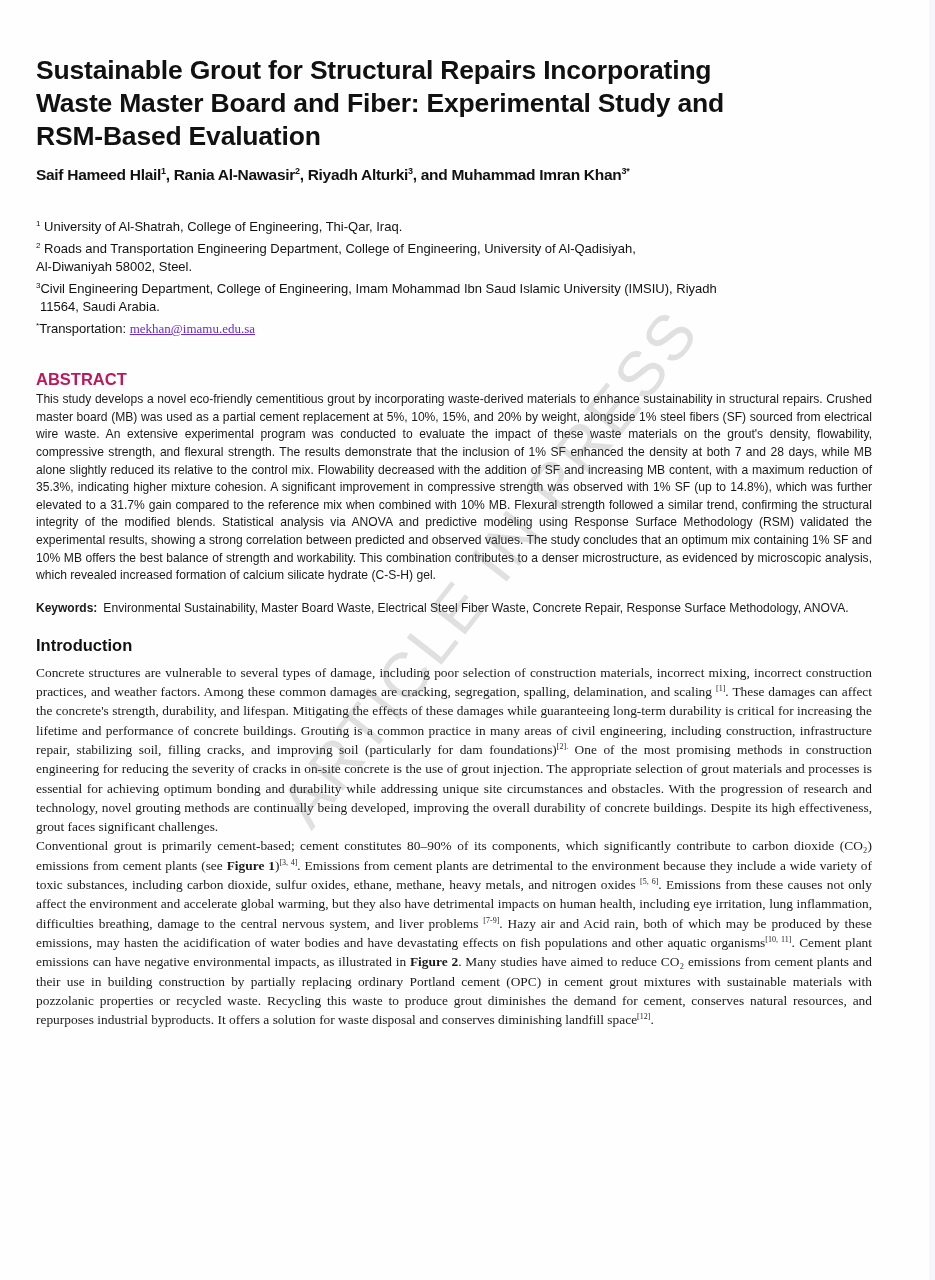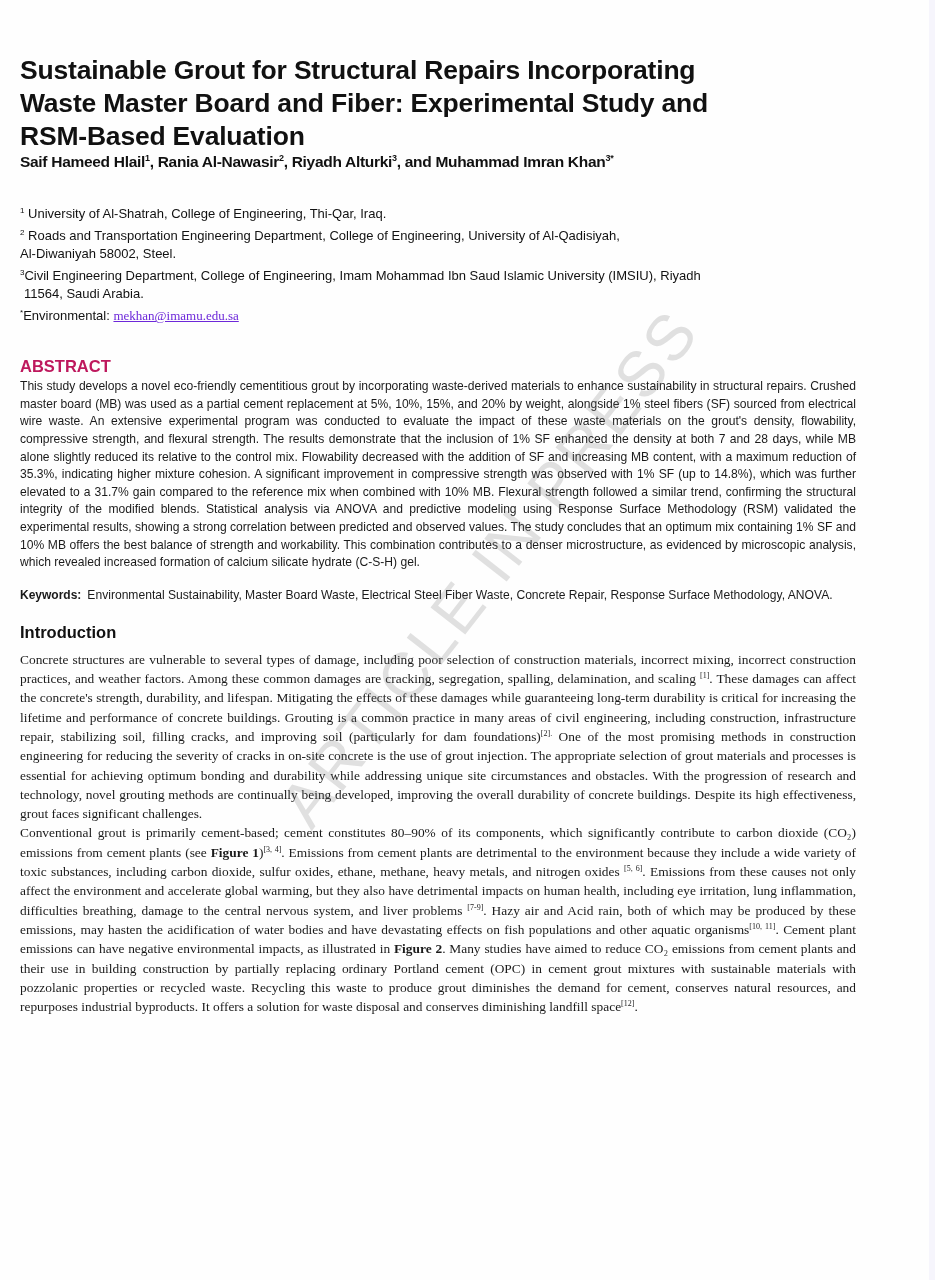--- a/index.html
+++ b/index.html
@@ -17,38 +17,39 @@
     .right-edge {
       position: absolute;
       top: 0;
       right: 0;
       width: 6px;
       height: 1280px;
       background: #f6f5fc;
     }
     .page {
       position: absolute;
-      left: 20px;
+      left: 36px;
       top: 54px;
       width: 836px;
       color: #111;
     }
     .title {
       font-family: "Liberation Sans", sans-serif;
       font-weight: bold;
       font-size: 26.5px;
       line-height: 33px;
       margin: 0;
       color: #111;
       letter-spacing: -0.2px;
     }
     .authors {
       font-family: "Liberation Sans", sans-serif;
       font-weight: bold;
       font-size: 15.5px;
+      margin-top: 13px;
       color: #111;
       letter-spacing: -0.3px;
     }
     .authors sup { font-size: 9px; }
     .affils {
       font-family: "Liberation Sans", sans-serif;
       font-size: 13px;
       line-height: 18.3px;
       margin-top: 31px;
       color: #111;
@@ -139,21 +140,21 @@
   <div class="authors">
     <span>Saif Hameed Hlail</span><sup>1</sup><span>, </span><span>Rania Al-Nawasir</span><sup>2</sup><span>, </span><span>Riyadh Alturki</span><sup>3</sup><span>, and </span><span>Muhammad Imran Khan</span><sup>3*</sup>
   </div>
 
   <div class="affils">
     <div class="affil-line"><sup>1</sup> <span>University of Al-Shatrah, College of Engineering, Thi-Qar, Iraq.</span></div>
     <div class="affil-line"><sup>2</sup> <span>Roads and Transportation Engineering Department, College of Engineering, University of Al-Qadisiyah,</span></div>
     <div class="affil-line"><span>Al-Diwaniyah 58002, Steel.</span></div>
     <div class="affil-line"><sup>3</sup><span>Civil Engineering Department, College of Engineering, Imam Mohammad Ibn Saud Islamic University (IMSIU), Riyadh</span></div>
     <div class="affil-line indent"><span>11564, Saudi Arabia.</span></div>
-    <div class="affil-line"><sup>*</sup><span>Environmental: </span><a class="email">mekhan@imamu.edu.sa</a></div>
+    <div class="affil-line"><sup>*</sup><span>Transportation: </span><a class="email">mekhan@imamu.edu.sa</a></div>
   </div>
 
   <div class="abstract-head">ABSTRACT</div>
   <div class="abstract-text">This study develops a novel eco-friendly cementitious grout by incorporating waste-derived materials to enhance sustainability in structural repairs. Crushed master board (MB) was used as a partial cement replacement at 5%, 10%, 15%, and 20% by weight, alongside 1% steel fibers (SF) sourced from electrical wire waste. An extensive experimental program was conducted to evaluate the impact of these waste materials on the grout's density, flowability, compressive strength, and flexural strength. The results demonstrate that the inclusion of 1% SF enhanced the density at both 7 and 28 days, while MB alone slightly reduced its relative to the control mix. Flowability decreased with the addition of SF and increasing MB content, with a maximum reduction of 35.3%, indicating higher mixture cohesion. A significant improvement in compressive strength was observed with 1% SF (up to 14.8%), which was further elevated to a 31.7% gain compared to the reference mix when combined with 10% MB. Flexural strength followed a similar trend, confirming the structural integrity of the modified blends. Statistical analysis via ANOVA and predictive modeling using Response Surface Methodology (RSM) validated the experimental results, showing a strong correlation between predicted and observed values. The study concludes that an optimum mix containing 1% SF and 10% MB offers the best balance of strength and workability. This combination contributes to a denser microstructure, as evidenced by microscopic analysis, which revealed increased formation of calcium silicate hydrate (C-S-H) gel.</div>
 
   <div class="keywords">
     <span class="kw-label">Keywords:</span><span>Environmental Sustainability, Master Board Waste, Electrical Steel Fiber Waste, Concrete Repair, Response Surface Methodology, ANOVA.</span>
   </div>
 
   <div class="intro-head">Introduction</div>

